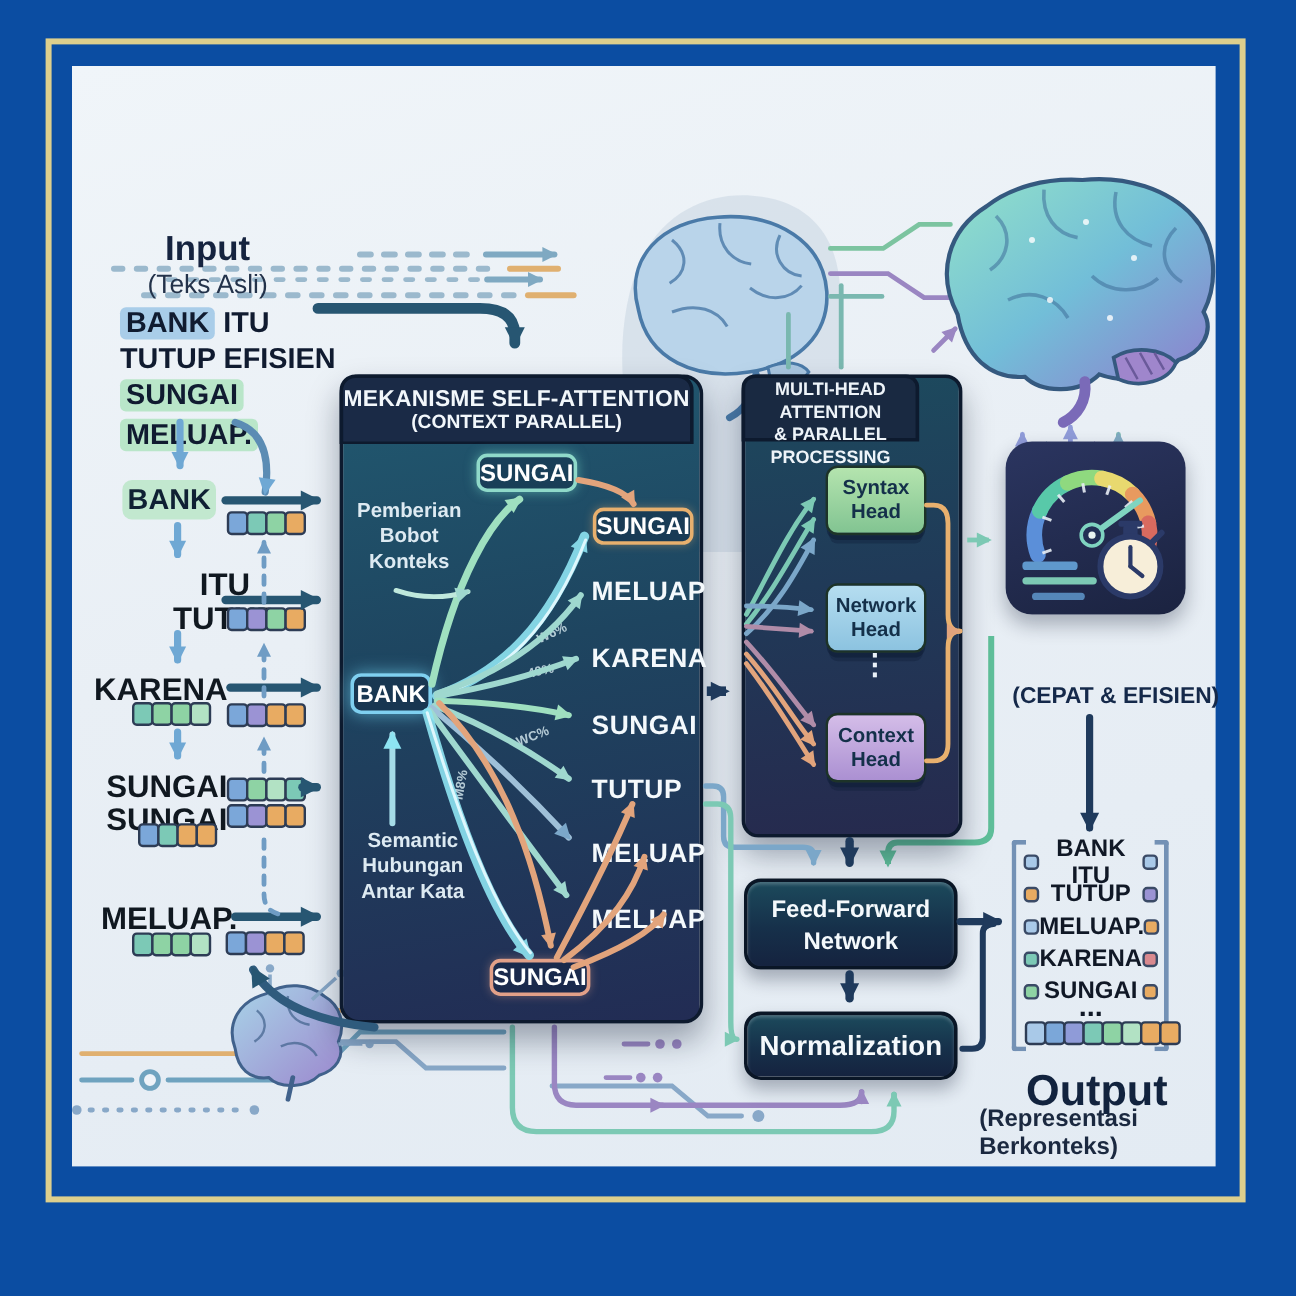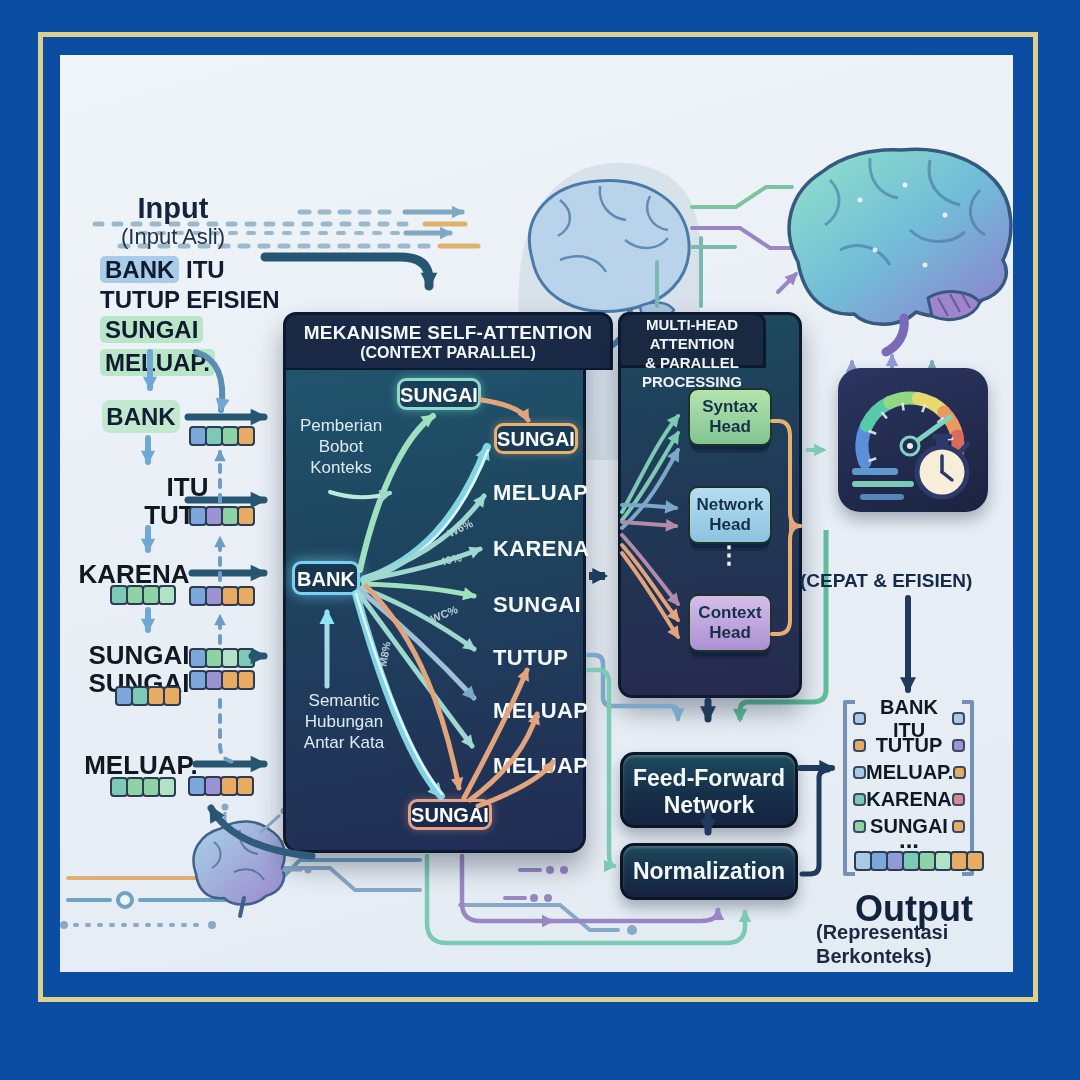--- a/index.html
+++ b/index.html
@@ -14,46 +14,46 @@
   .input-sub{left:100px;top:224px;width:146px;text-align:center;font-size:22px;color:#23324a;}
   .sentence{left:100px;top:255px;width:185px;font-size:24px;line-height:30px;font-weight:bold;color:#101b30;}
   .hl-blue{background:#a9cde9;border-radius:5px;padding:0 5px;}
   .hl-green{background:#b9e6c9;border-radius:5px;padding:0 5px;}
   .word{position:absolute;font-weight:bold;color:#101820;font-size:26px;line-height:28px;text-align:center;}
   .bank-chip{left:102px;top:400px;width:78px;height:33px;background:#c2e8cf;border-radius:8px;text-align:center;font-weight:bold;font-size:24px;color:#0f2033;line-height:33px;}
   .tokrow{position:absolute;display:flex;}
   .tok{width:14px;height:16px;border:2px solid #2d3c55;border-radius:4px;margin-left:-2px;}
   
   .sa-box{left:283px;top:312px;width:303px;height:541px;border-radius:16px;border:3px solid #0d1a2e;box-sizing:border-box;background:linear-gradient(170deg,#215970 0%,#1e4560 42%,#222c54 100%);box-shadow:0 14px 26px rgba(12,22,45,.35);}
-  .sa-head{left:283px;top:312px;width:330px;height:58px;border-radius:13px 13px 0 0;background:#1a2a46;box-sizing:border-box;border:3px solid #0d1a2e;border-bottom:2px solid #0d1a2e;text-align:center;color:#f2f7fb;}
+  .sa-head{left:283px;top:312px;width:295px;height:58px;border-radius:13px 13px 0 0;background:#1a2a46;box-sizing:border-box;border:3px solid #0d1a2e;border-bottom:2px solid #0d1a2e;text-align:center;color:#f2f7fb;}
   .sa-title{font-size:19px;font-weight:bold;margin-top:7px;letter-spacing:.2px;}
   .sa-sub{font-size:16px;font-weight:bold;}
   .anchor{position:absolute;border-radius:9px;text-align:center;font-weight:bold;color:#fff;background:rgba(14,32,56,.35);box-sizing:border-box;}
   .a-teal{border:3px solid #8fd9c9;box-shadow:0 0 10px rgba(120,220,200,.55);}
   .a-orange{border:3px solid #e8b06e;box-shadow:0 0 8px rgba(232,176,110,.4);}
   .a-blue{border:3px solid #7fd0f0;box-shadow:0 0 14px rgba(110,210,240,.65);}
   .a-salmon{border:3px solid #e2a088;box-shadow:0 0 8px rgba(226,160,136,.4);}
-  .sa-note{position:absolute;color:#ddeaf2;font-size:17px;line-height:21px;font-weight:normal;text-align:center;}
+  .sa-note{position:absolute;color:#ddeaf2;font-size:17px;line-height:21px;font-weight:bold;text-align:center;}
   .sa-target{position:absolute;left:493px;color:#f4f9fc;font-size:22px;font-weight:bold;letter-spacing:.4px;}
   .sa-weight{position:absolute;color:#cfe3ea;font-size:11px;font-weight:bold;opacity:.85;}
   
   .mh-box{left:618px;top:312px;width:184px;height:386px;border-radius:14px;border:3px solid #0d1a2e;box-sizing:border-box;background:linear-gradient(175deg,#1d4a5e 0%,#203a58 45%,#262a4e 100%);box-shadow:0 14px 24px rgba(12,22,45,.35);}
   .mh-head{left:618px;top:312px;width:148px;height:56px;border-radius:11px 11px 0 0;background:#192941;box-sizing:border-box;border:3px solid #0d1a2e;text-align:center;color:#eef4f9;font-size:15px;line-height:19px;font-weight:bold;padding-top:0;}
   .head{position:absolute;width:80px;border-radius:10px;border:2px solid #1d3328;text-align:center;font-weight:bold;color:#14304a;font-size:17px;line-height:20px;padding:7px 0;box-shadow:0 5px 0 -1px rgba(15,30,55,.6),0 10px 0 -3px rgba(15,30,55,.35);}
   .head-syntax{background:linear-gradient(180deg,#b4e4ae,#82c492);}
   .head-semantic{background:linear-gradient(180deg,#b5ddf0,#8cc3e0);}
   .head-context{background:linear-gradient(180deg,#d4bde8,#ab90d2);}
   .mh-dots{left:714px;top:548px;width:30px;color:#e9f1f8;font-size:24px;line-height:14px;text-align:center;font-weight:bold;}
   
   .gauge{left:838px;top:368px;width:150px;height:144px;border-radius:22px;background:linear-gradient(160deg,#2b3560,#1b2340);box-shadow:0 8px 16px rgba(12,22,45,.3);}
   .parallel{left:808px;top:520px;width:200px;text-align:center;font-weight:bold;color:#15294a;font-size:21px;line-height:24px;}
-  .parallel-sub{left:800px;top:570px;width:216px;text-align:left;font-weight:bold;color:#15294a;font-size:19px;}
+  .parallel-sub{left:800px;top:570px;width:216px;text-align:right;font-weight:bold;color:#15294a;font-size:19px;}
   
   .darkbox{position:absolute;border-radius:14px;border:3px solid #0a1626;box-sizing:border-box;background:linear-gradient(180deg,#1c4a5c 0%,#16304a 55%,#15233f 100%);box-shadow:inset 0 2px 3px rgba(255,255,255,.22),0 8px 14px rgba(12,22,45,.3);color:#f4f9fc;font-weight:bold;text-align:center;}
-  .ffn{left:620px;top:732px;width:178px;height:76px;font-size:23px;line-height:27px;padding-top:10px;margin-top:20px;}
+  .ffn{left:620px;top:732px;width:178px;height:76px;font-size:20px;line-height:27px;padding-top:10px;}
   .norm{left:620px;top:843px;width:178px;height:57px;font-size:23px;line-height:51px;}
   
   .br{position:absolute;width:12px;height:176px;box-sizing:border-box;}
   .br-l{left:843px;top:700px;border:4px solid #7391b5;border-right:none;border-radius:3px 0 0 3px;}
   .br-r{left:962px;top:700px;border:4px solid #7391b5;border-left:none;border-radius:0 3px 3px 0;}
   .out-items{left:853px;top:705px;width:112px;}
   .out-row{display:flex;align-items:center;height:27px;}
   .out-chip{width:13px;height:13px;border:2px solid #3a4a66;border-radius:4px;box-sizing:border-box;flex:0 0 auto;}
   .out-label{flex:1;text-align:center;font-size:20px;font-weight:bold;color:#101826;}
   .out-more{left:853px;top:833px;width:112px;text-align:center;font-size:24px;line-height:14px;font-weight:bold;color:#101826;}
@@ -198,21 +198,21 @@
       <path d="M 520 870 H 540 M 505 898 H 525" stroke="#9a86c2" stroke-width="4"></path>
       <circle cx="550" cy="870" r="4" fill="#9a86c2"></circle>
         <circle cx="564" cy="870" r="4" fill="#9a86c2"></circle>
       <circle cx="534" cy="898" r="4" fill="#9a86c2"></circle>
         <circle cx="548" cy="898" r="4" fill="#9a86c2"></circle>
     </g>
   </svg>
 
 
   <div class="abs input-head">Input</div>
-  <div class="abs input-sub">(Input Asli)</div>
+  <div class="abs input-sub">(Teks Asli)</div>
 
   <div class="abs sentence">
     <div><span class="hl-blue">BANK</span> <span>ITU</span></div>
     <div>TUTUP EFISIEN</div>
     <div><span class="hl-green">SUNGAI</span></div>
     <div style="margin-top:3px;"><span class="hl-green">MELUAP.</span></div>
   </div>
 
   <div class="abs bank-chip">BANK</div>
   <div class="word pre" style="left:115px;top:473px;width:145px;">ITU

